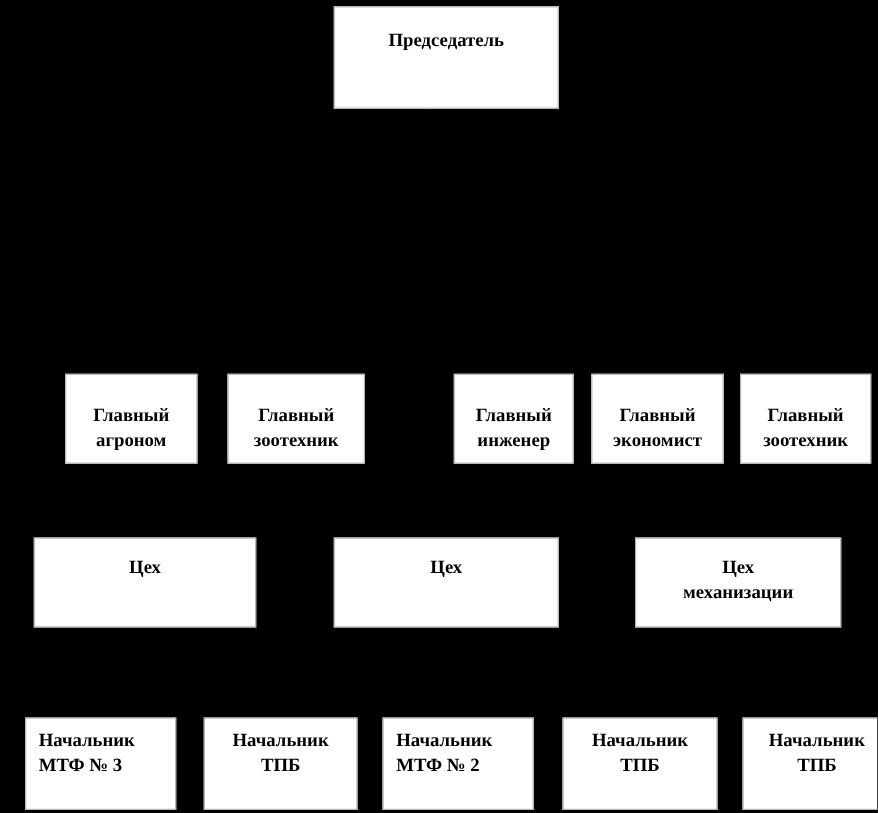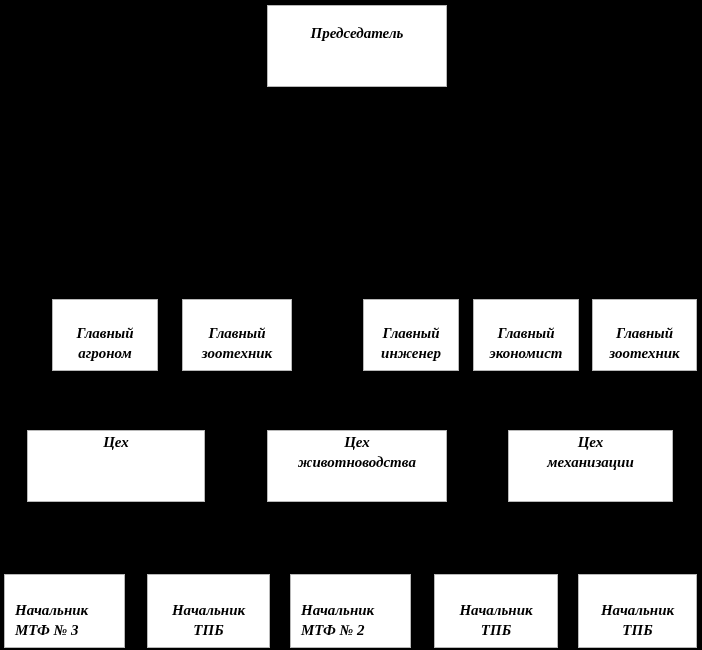--- a/index.html
+++ b/index.html
@@ -10,21 +10,20 @@
   }
   body {
     font-family: "Liberation Serif", "DejaVu Serif", serif;
   }
   #chart-canvas {
     position: relative;
     width: 702px;
     height: 650px;
     background: #000000;
     overflow: hidden;
-    font-style: italic;
   }
   .node {
     position: absolute;
     box-sizing: border-box;
     background: #ffffff;
     border: 1px solid #b8b8b8;
     color: #000000;
     font-weight: bold;
     font-size: 15px;
     line-height: 1.30;
@@ -36,22 +35,22 @@
     letter-spacing: 0px;
   }
   .node .line {
     display: block;
     white-space: nowrap;
   }
   
   .node.pad-a { padding-top: 18px; }
   .node.pad-b { padding-top: 22px; }
   .node.pad-c { padding-top: 24px; }
-  .node.pad-d { padding-top: 2px; }
-  .node.pad-e { padding-top: 26px; }
+  .node.pad-d { padding-top: 14px; }
+  .node.pad-e { padding-top: 9px; margin-left: 16px; }
 
   
   .node.align-left {
     align-items: flex-start;
     text-align: left;
     padding-left: 10px;
   }
 
   .connector {
     position: absolute;
@@ -84,21 +83,20 @@
     </div>
     <div class="node pad-c" style="left: 592px; top: 299px; width: 105px; height: 72px;">
       <span class="line">Главный</span>
       <span class="line">зоотехник</span>
     </div>
     <div class="node pad-d" style="left: 27px; top: 430px; width: 178px; height: 72px;">
       <span class="line">Цех</span>
     </div>
     <div class="node pad-d" style="left: 267px; top: 430px; width: 180px; height: 72px;">
       <span class="line">Цех</span>
-      <span class="line">животноводства</span>
     </div>
     <div class="node pad-d" style="left: 508px; top: 430px; width: 165px; height: 72px;">
       <span class="line">Цех</span>
       <span class="line">механизации</span>
     </div>
     <div class="node pad-e align-left" style="left: 4px; top: 574px; width: 121px; height: 74px;">
       <span class="line">Начальник</span>
       <span class="line">МТФ № 3</span>
     </div>
     <div class="node pad-e" style="left: 147px; top: 574px; width: 123px; height: 74px;">

